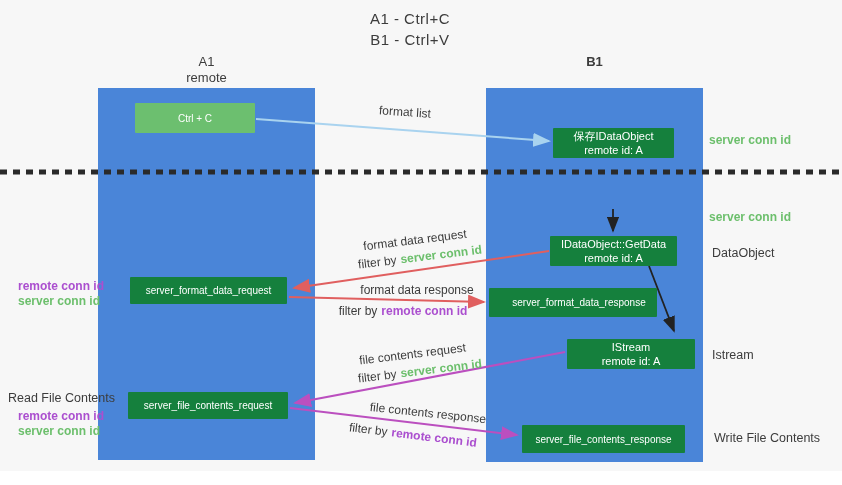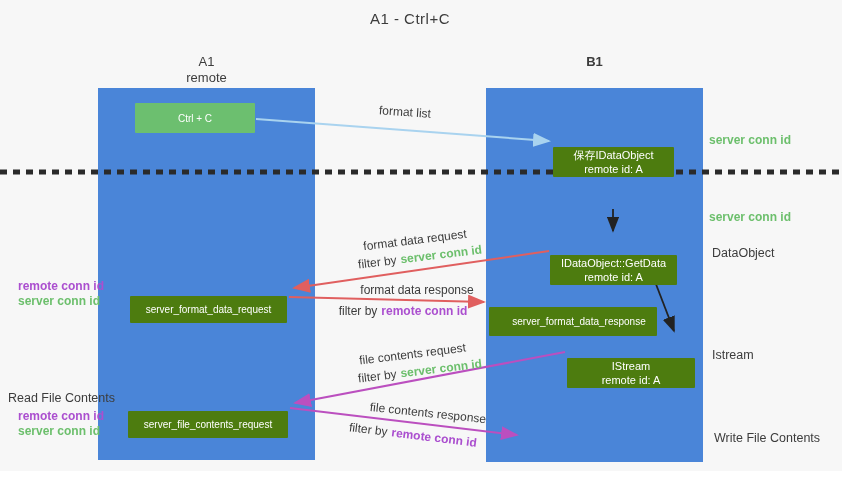--- a/index.html
+++ b/index.html
@@ -11,41 +11,42 @@
   .col{background:#4a85d8;}
   .col-header{text-align:center;color:#3c3c3c;font-size:13px;line-height:16px;}
   .title{
     text-align:center;color:#3c3c3c;font-size:15px;line-height:21px;letter-spacing:0.5px;
   }
   .node{
     display:flex;flex-direction:column;align-items:center;justify-content:center;
     color:#fff;font-size:12px;text-align:center;border-radius:1px;
   }
   .node.green{background:#6cbf6f;}
-  .node.orange{background:#4d7c0f;margin-top:19px;}
+  .node.orange{background:#15803d;}
   .node .l2{font-size:11px;line-height:14px;}
   .node .l1{font-size:11px;line-height:14px;}
   .node.single{font-size:10px;}
   .flow-label{color:#3c3c3c;font-size:12px;white-space:nowrap;text-align:center;}
   .green-txt{color:#6cbf6c;font-weight:bold;}
   .purple-txt{color:#ab4fcf;font-weight:bold;}
   .side-label{color:#3c3c3c;font-size:12.5px;white-space:nowrap;}
   .conn-pair{font-size:12px;font-weight:bold;line-height:15px;white-space:nowrap;}
   .filter-prefix{margin-right:4px;}
   svg.overlay{position:absolute;left:0;top:0;z-index:2;pointer-events:none;}
   .node{z-index:3;}
   .lbl{z-index:4;}
 </style>
 </head>
 <body>
 
 <div class="canvas">
 
   <div class="abs title" style="left:300px;top:8px;width:220px;">
     <div>A1 - Ctrl+C</div>
+    <div>B1 - Ctrl+V</div>
   </div>
 
   <div class="abs col-header" style="left:98px;top:54px;width:217px;">
     <div>A1</div>
     <div>remote</div>
   </div>
   <div class="abs col-header" style="left:486px;top:54px;width:217px;font-weight:bold;">
     <div>B1</div>
   </div>
 
@@ -102,20 +103,23 @@
 
   <div class="abs node orange" style="left:567px;top:339px;width:128px;height:30px;">
     <span class="l1">IStream</span>
     <span class="l2">remote id: A</span>
   </div>
 
   <div class="abs node orange single" style="left:128px;top:392px;width:160px;height:27px;">
     <span>server_file_contents_request</span>
   </div>
 
+  <div class="abs node orange single" style="left:522px;top:425px;width:163px;height:28px;">
+    <span>server_file_contents_response</span>
+  </div>
 
   <div class="abs flow-label lbl" style="left:360px;top:105px;width:90px;transform:rotate(4deg);">format list</div>
 
   <div class="abs flow-label lbl" style="left:355px;top:233px;width:120px;transform:rotate(-7deg);">format data request</div>
   <div class="abs flow-label lbl" style="left:350px;top:250px;width:140px;transform:rotate(-7deg);">
     <span class="filter-prefix">filter by</span><span class="green-txt">server conn id</span>
   </div>
 
   <div class="abs flow-label lbl" style="left:357px;top:283px;width:120px;">format data response</div>
   <div class="abs flow-label lbl" style="left:338px;top:304px;width:130px;">

